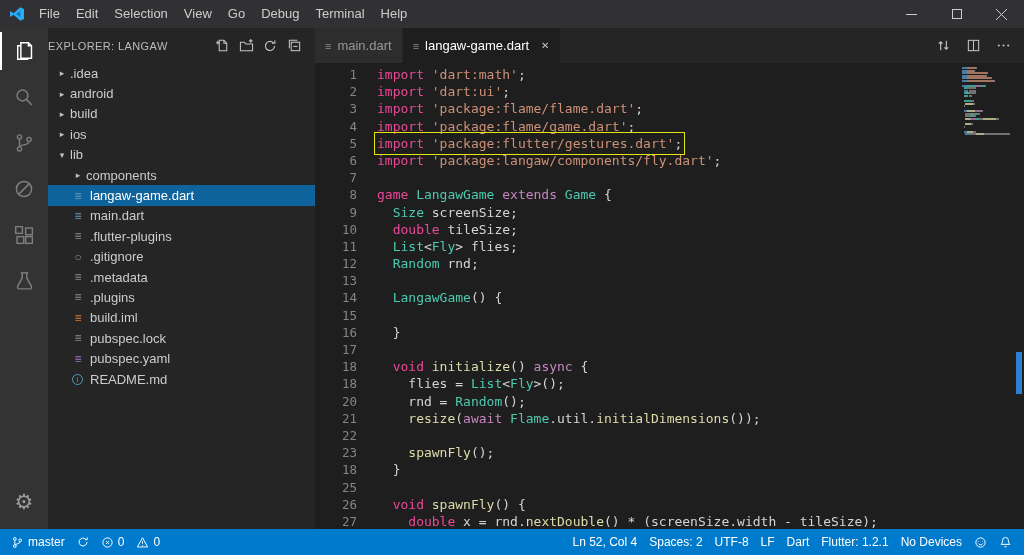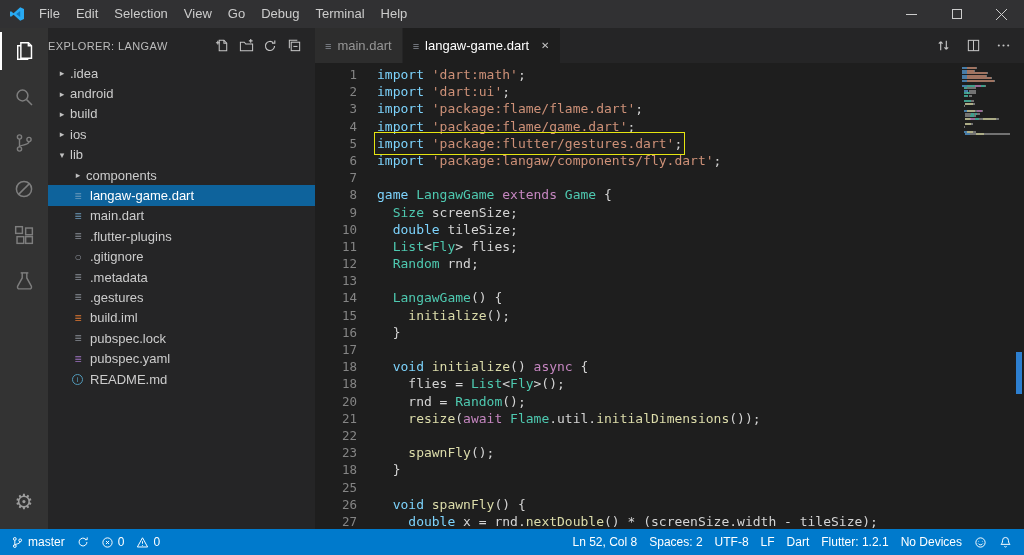--- a/index.html
+++ b/index.html
@@ -54,21 +54,21 @@
   .tab-actions { margin-left:auto; display:flex; align-items:center; gap:12px; padding-right:12px; color:#c5c5c5; }
   .tab-actions .icon-btn { width:18px; height:18px; }
 
   .editor { position:absolute; top:35px; left:0; right:0; bottom:0;
             font-family:"DejaVu Sans Mono","Liberation Mono",monospace; font-size:13px; }
   #code { position:absolute; top:3px; left:0; }
   .cl { height:17.2px; line-height:17.2px; display:flex; white-space:pre; }
   .ln { width:42px; text-align:right; color:#858585; flex:none; font-size:12.5px; }
   .ct { margin-left:20px; }
   .ct.hlbox { outline:1px solid #e5e510; outline-offset:2px; }
-  .tk-kw{color:#7dd3fc} .tk-ctrl{color:#c586c0} .tk-ty{color:#4ec9b0}
+  .tk-kw{color:#ec4899} .tk-ctrl{color:#c586c0} .tk-ty{color:#4ec9b0}
   .tk-str{color:#ce9178} .tk-fn{color:#dcdcaa} .tk-pl{color:#d4d4d4}
 
   #minimap { position:absolute; top:4px; right:14px; width:48px; }
   .mm-line { height:2px; margin-bottom:0.55px; display:flex; }
   .mm-seg { height:2px; opacity:.75; }
   .ruler-marker { position:absolute; right:2px; top:289px; width:6px; height:42px; background:#2d7fd0; }
 
   
   .statusbar { position:absolute; left:0; right:0; bottom:0; height:26px; background:#007acc;
                display:flex; align-items:center; color:#ffffff; font-size:12px; }
@@ -233,21 +233,21 @@
       <div class="tree-row" style="padding-left: 22px;">
         <span class="ficon" style="color: rgb(138, 143, 152);">○</span>
         <span class="flabel">.gitignore</span>
       </div>
       <div class="tree-row" style="padding-left: 22px;">
         <span class="ficon" style="color: rgb(138, 143, 152);">≡</span>
         <span class="flabel">.metadata</span>
       </div>
       <div class="tree-row" style="padding-left: 22px;">
         <span class="ficon" style="color: rgb(138, 143, 152);">≡</span>
-        <span class="flabel">.gestures</span>
+        <span class="flabel">.plugins</span>
       </div>
       <div class="tree-row" style="padding-left: 22px;">
         <span class="ficon" style="color: rgb(227, 121, 51);">≡</span>
         <span class="flabel">build.iml</span>
       </div>
       <div class="tree-row" style="padding-left: 22px;">
         <span class="ficon" style="color: rgb(138, 143, 152);">≡</span>
         <span class="flabel">pubspec.lock</span>
       </div>
       <div class="tree-row" style="padding-left: 22px;">
@@ -305,21 +305,21 @@
         <div class="cl"><span class="ln">5</span><span class="ct hlbox"><span class="tk-kw">import </span><span class="tk-str">'package:flutter/gestures.dart'</span><span class="tk-pl">;</span></span></div>
         <div class="cl"><span class="ln">6</span><span class="ct"><span class="tk-kw">import </span><span class="tk-str">'package:langaw/components/fly.dart'</span><span class="tk-pl">;</span></span></div>
         <div class="cl"><span class="ln">7</span><span class="ct"></span></div>
         <div class="cl"><span class="ln">8</span><span class="ct"><span class="tk-kw">game </span><span class="tk-ty">LangawGame </span><span class="tk-ctrl">extends </span><span class="tk-ty">Game </span><span class="tk-pl">{</span></span></div>
         <div class="cl"><span class="ln">9</span><span class="ct"><span class="tk-pl">  </span><span class="tk-ty">Size</span><span class="tk-pl"> screenSize;</span></span></div>
         <div class="cl"><span class="ln">10</span><span class="ct"><span class="tk-pl">  </span><span class="tk-kw">double</span><span class="tk-pl"> tileSize;</span></span></div>
         <div class="cl"><span class="ln">11</span><span class="ct"><span class="tk-pl">  </span><span class="tk-ty">List</span><span class="tk-pl">&lt;</span><span class="tk-ty">Fly</span><span class="tk-pl">&gt; flies;</span></span></div>
         <div class="cl"><span class="ln">12</span><span class="ct"><span class="tk-pl">  </span><span class="tk-ty">Random</span><span class="tk-pl"> rnd;</span></span></div>
         <div class="cl"><span class="ln">13</span><span class="ct"></span></div>
         <div class="cl"><span class="ln">14</span><span class="ct"><span class="tk-pl">  </span><span class="tk-ty">LangawGame</span><span class="tk-pl">() {</span></span></div>
-        <div class="cl"><span class="ln">15</span><span class="ct"><span class="tk-pl">    </span><span class="tk-fn">initialize</span><span class="tk-pl">();</span></span></div>
+        <div class="cl"><span class="ln">15</span></div>
         <div class="cl"><span class="ln">16</span><span class="ct"><span class="tk-pl">  }</span></span></div>
         <div class="cl"><span class="ln">17</span><span class="ct"></span></div>
         <div class="cl"><span class="ln">18</span><span class="ct"><span class="tk-pl">  </span><span class="tk-kw">void </span><span class="tk-fn">initialize</span><span class="tk-pl">() </span><span class="tk-ctrl">async </span><span class="tk-pl">{</span></span></div>
         <div class="cl"><span class="ln">18</span><span class="ct"><span class="tk-pl">    flies = </span><span class="tk-ty">List</span><span class="tk-pl">&lt;</span><span class="tk-ty">Fly</span><span class="tk-pl">&gt;();</span></span></div>
         <div class="cl"><span class="ln">20</span><span class="ct"><span class="tk-pl">    rnd = </span><span class="tk-ty">Random</span><span class="tk-pl">();</span></span></div>
         <div class="cl"><span class="ln">21</span><span class="ct"><span class="tk-pl">    </span><span class="tk-fn">resize</span><span class="tk-pl">(</span><span class="tk-ctrl">await </span><span class="tk-ty">Flame</span><span class="tk-pl">.util.</span><span class="tk-fn">initialDimensions</span><span class="tk-pl">());</span></span></div>
         <div class="cl"><span class="ln">22</span><span class="ct"></span></div>
         <div class="cl"><span class="ln">23</span><span class="ct"><span class="tk-pl">    </span><span class="tk-fn">spawnFly</span><span class="tk-pl">();</span></span></div>
         <div class="cl"><span class="ln">18</span><span class="ct"><span class="tk-pl">  }</span></span></div>
         <div class="cl"><span class="ln">25</span><span class="ct"></span></div>
@@ -504,21 +504,21 @@
             <path d="M8 2.2l6.3 11.3H1.7z"></path>
             <path d="M8 6.4v3.1"></path>
             <path d="M8 11.3v.9"></path>
           </svg>
         </span>
         <span>0</span>
       </div>
     </div>
   <div id="sb-right">
       <div class="sb-item">
-        <span>Ln 52, Col 8</span>
+        <span>Ln 52, Col 4</span>
       </div>
       <div class="sb-item">
         <span>Spaces: 2</span>
       </div>
       <div class="sb-item">
         <span>UTF-8</span>
       </div>
       <div class="sb-item">
         <span>LF</span>
       </div>

